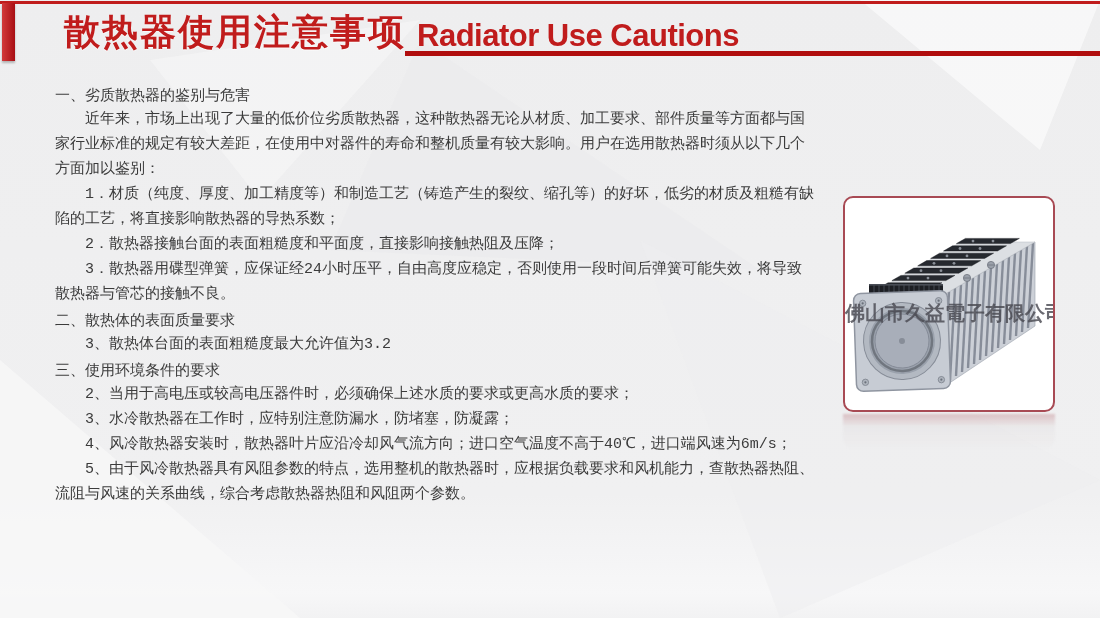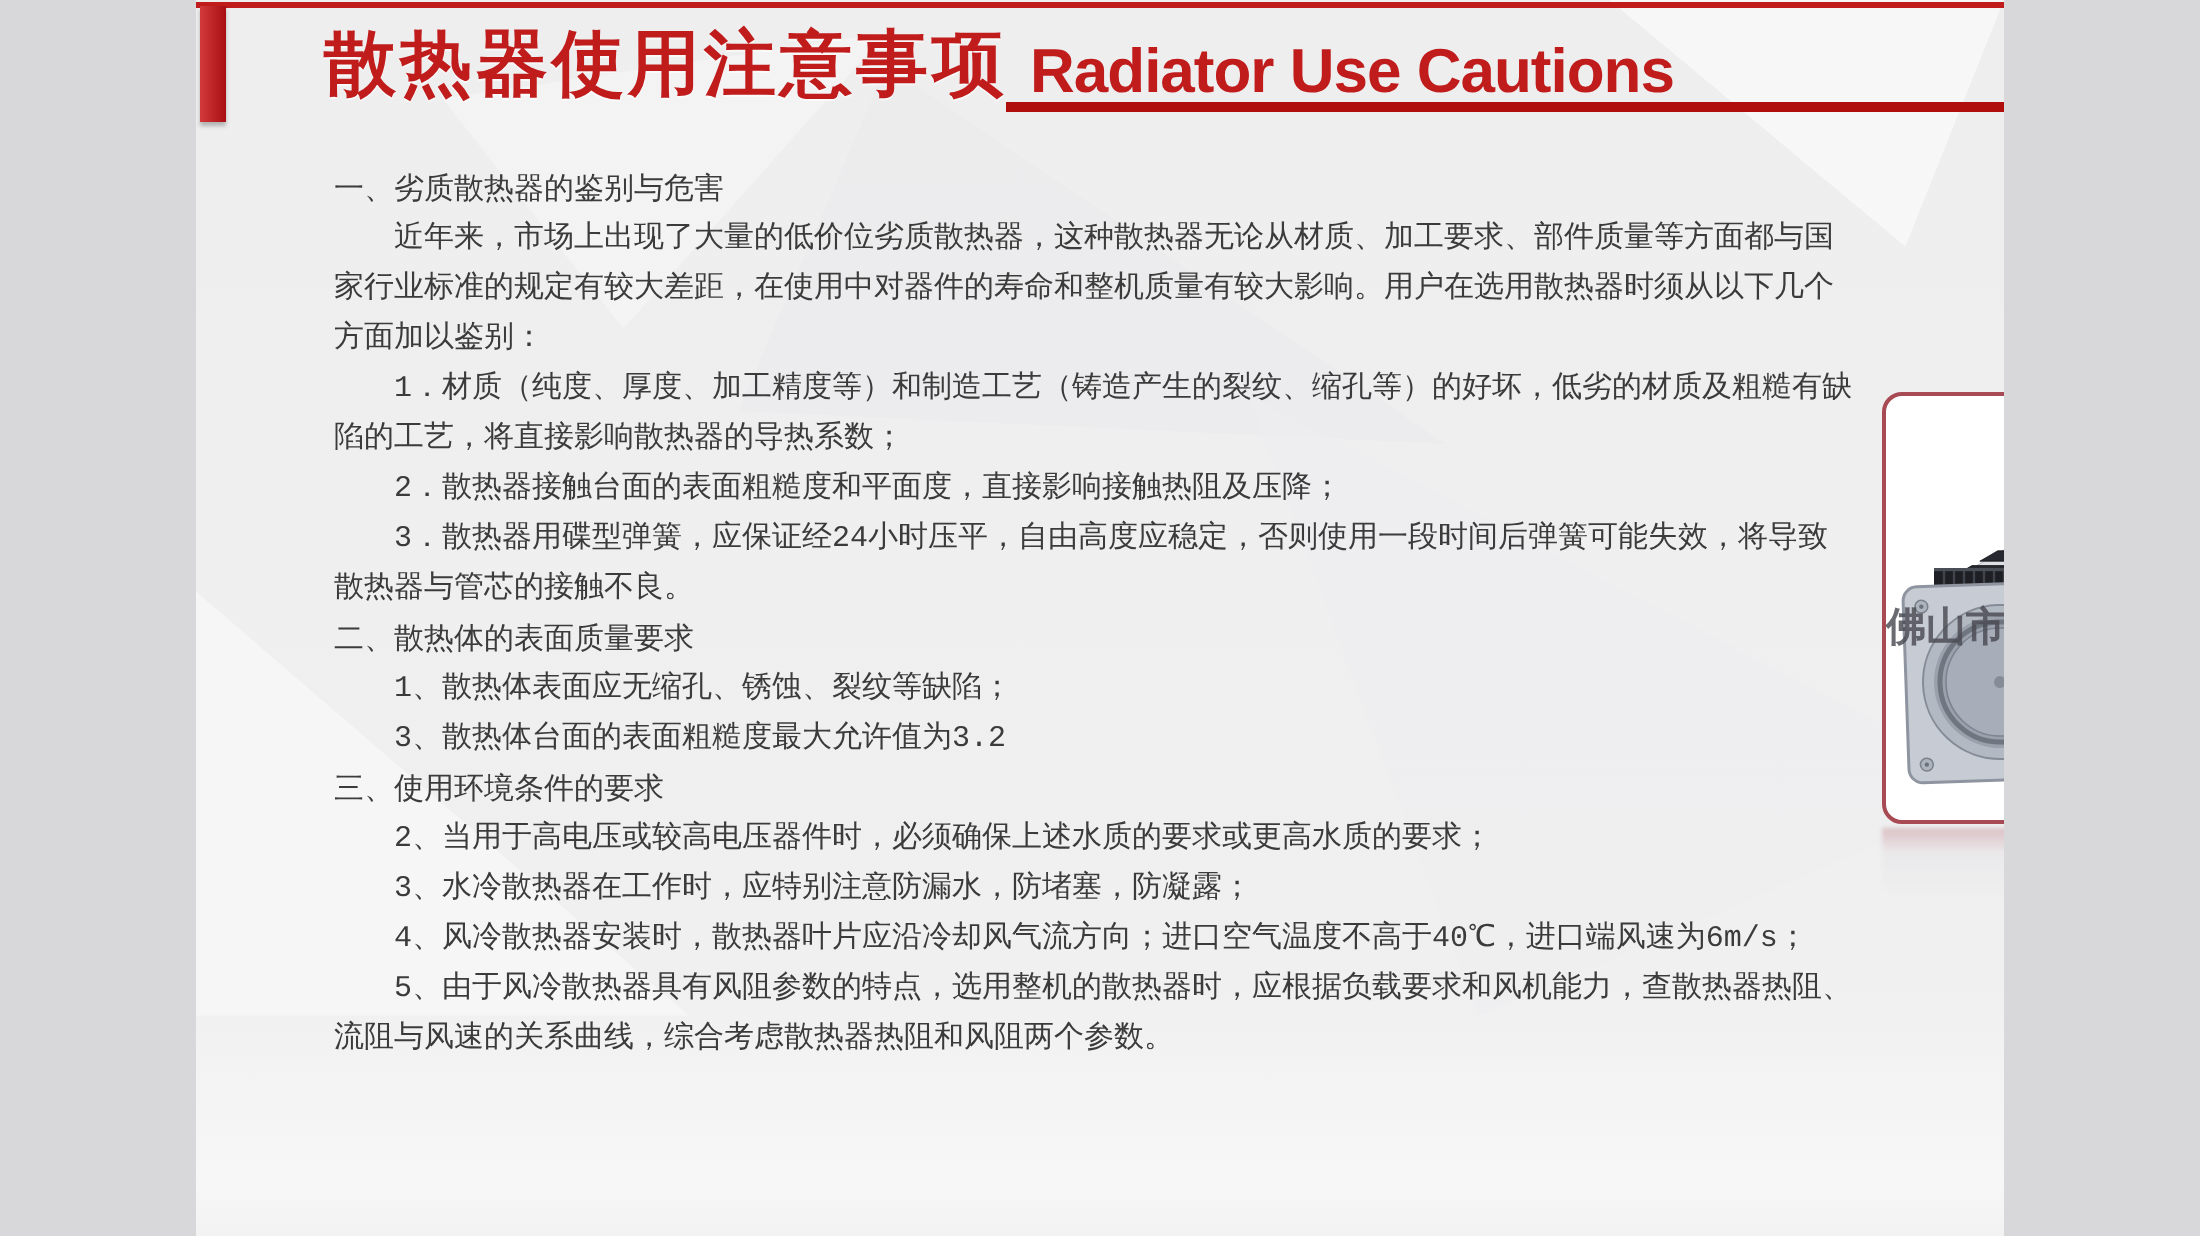--- a/index.html
+++ b/index.html
@@ -11,21 +11,21 @@
     --frame-border:#a84a54;
     --watermark:#4a4a52;
   }
   html,body{margin:0;padding:0;}
   body{
     font-family:"Liberation Sans","DejaVu Sans",sans-serif;
     background:#d8d8da;
   }
   .slide{
     position:relative;
-    width:904px;height:618px;
+    width:1100px;height:618px;
     background:linear-gradient(180deg,#eeeeef 0%,var(--bg) 80%,#f7f7f8 96%,#f2f2f3 100%);
     overflow:hidden;
     margin:0 auto;
   }
   .bg-polys{position:absolute;inset:0;z-index:0;}
   .top-line{
     position:absolute;left:0;top:1px;width:1100px;height:3px;
     background:var(--accent);z-index:3;
   }
   .left-bar{
@@ -46,21 +46,20 @@
     letter-spacing:-0.5px;z-index:3;
   }
   .title-underline{
     position:absolute;left:405px;top:51px;width:695px;height:5px;
     background:var(--underline);z-index:3;
   }
   .body-text{
     position:absolute;left:55px;top:82px;width:760px;
     font-size:15px;line-height:25px;color:var(--text);
     z-index:2;
-    margin-left:14px;
   }
   .sec-heading{margin:0;}
   .para{margin:0;text-indent:2em;font-family:Liberation Mono, monospace;}
   .product-frame{
     position:absolute;left:843px;top:196px;width:212px;height:216px;
     background:#fff;
     border:2px solid var(--frame-border);
     border-radius:10px;
     box-sizing:border-box;
     z-index:2;
@@ -107,21 +106,20 @@
     <div class="title-underline"></div>
   </header>
 
   <main class="body-text">
       <div class="sec-heading">一、劣质散热器的鉴别与危害</div>
       <div class="para">近年来，市场上出现了大量的低价位劣质散热器，这种散热器无论从材质、加工要求、部件质量等方面都与国家行业标准的规定有较大差距，在使用中对器件的寿命和整机质量有较大影响。用户在选用散热器时须从以下几个方面加以鉴别：</div>
       <div class="para">1．材质（纯度、厚度、加工精度等）和制造工艺（铸造产生的裂纹、缩孔等）的好坏，低劣的材质及粗糙有缺陷的工艺，将直接影响散热器的导热系数；</div>
       <div class="para">2．散热器接触台面的表面粗糙度和平面度，直接影响接触热阻及压降；</div>
       <div class="para">3．散热器用碟型弹簧，应保证经24小时压平，自由高度应稳定，否则使用一段时间后弹簧可能失效，将导致散热器与管芯的接触不良。</div>
       <div class="sec-heading">二、散热体的表面质量要求</div>
-      <div class="para">1、散热体表面应无缩孔、锈蚀、裂纹等缺陷；</div>
       <div class="para">3、散热体台面的表面粗糙度最大允许值为3.2</div>
       <div class="sec-heading">三、使用环境条件的要求</div>
       <div class="para">2、当用于高电压或较高电压器件时，必须确保上述水质的要求或更高水质的要求；</div>
       <div class="para">3、水冷散热器在工作时，应特别注意防漏水，防堵塞，防凝露；</div>
       <div class="para">4、风冷散热器安装时，散热器叶片应沿冷却风气流方向；进口空气温度不高于40℃，进口端风速为6m/s；</div>
       <div class="para">5、由于风冷散热器具有风阻参数的特点，选用整机的散热器时，应根据负载要求和风机能力，查散热器热阻、流阻与风速的关系曲线，综合考虑散热器热阻和风阻两个参数。</div>
     </main>
 
   <figure class="product-frame">
     <svg viewBox="0 0 208 212">

